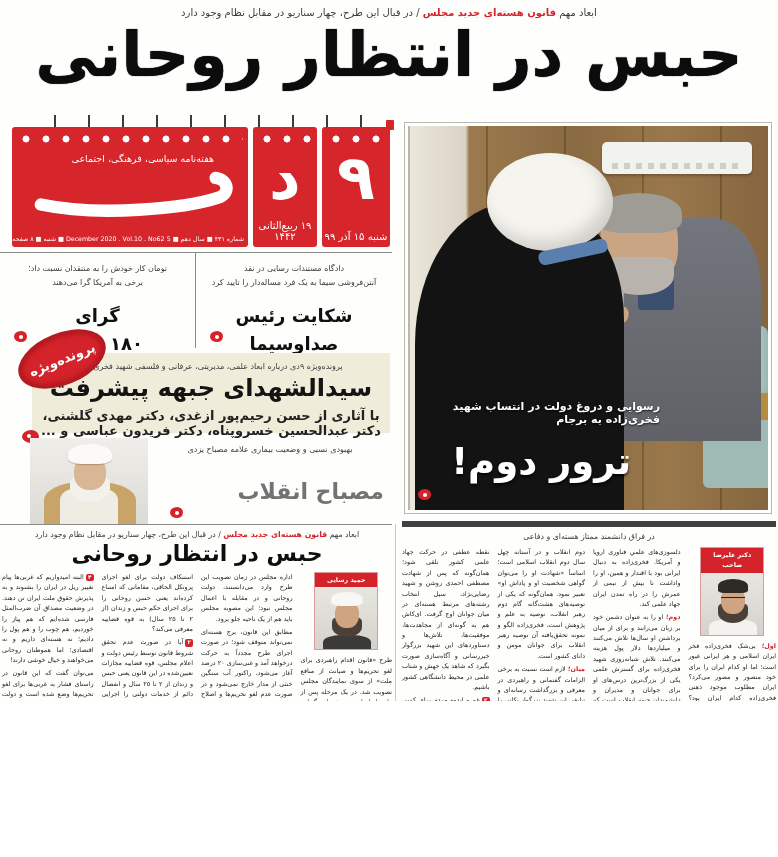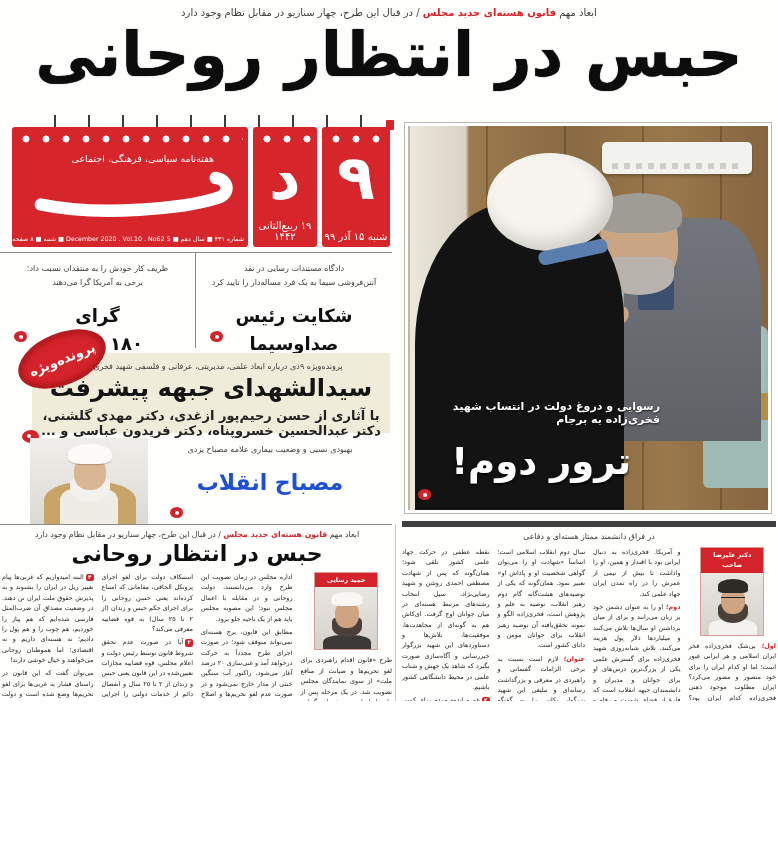--- a/index.html
+++ b/index.html
@@ -73,21 +73,21 @@
   
   .mesbah { position:absolute; left:0; top:437px; width:392px; height:88px; border-bottom:1px solid #8c8c88; }
   .mesbah-photo { position:absolute; left:30px; bottom:0; width:118px; height:86px; background:linear-gradient(180deg,#efeeea,#dcdad4); overflow:hidden; }
   .mes-robe { position:absolute; bottom:-4px; left:14px; width:92px; height:46px; background:#c8a468; border-radius:40% 40% 0 0; }
   .mes-shawl { position:absolute; bottom:-4px; left:30px; width:58px; height:40px; background:#efece4; border-radius:30% 30% 0 0; }
   .mes-face { position:absolute; top:18px; left:44px; width:32px; height:34px; background:#d9b694; border-radius:45%; }
   .mes-beard { position:absolute; top:38px; left:40px; width:40px; height:26px; background:#f3f1ec; border-radius:30% 30% 60% 60%; }
   .mes-turban { position:absolute; top:6px; left:38px; width:44px; height:20px; background:#fbfaf6; border-radius:50% 50% 30% 30%; box-shadow:0 1px 1px rgba(0,0,0,.2); }
   .mes-text { position:absolute; right:8px; left:156px; top:8px; text-align:center; }
   .mes-kicker { font-size:8px; color:#3a3a3a; }
-  .mes-title { font-size:22px; font-weight:bold; color:#1d4ed8; line-height:1.5; margin-top:12px; }
+  .mes-title { font-size:22px; font-weight:bold; color:#737373; line-height:1.5; margin-top:21px;text-align:right; }
   .mesbah .play-icon { position:absolute; left:170px; bottom:6px; }
 
   
   .vdivider { position:absolute; left:395px; top:524px; width:1px; height:316px; background:#c9c9c4; }
   .article { position:absolute; }
   .article .akicker { text-align:center; font-size:7.8px; color:#3c3c3c; }
   .article .akicker .red { color:#d4232a; font-weight:bold; }
   .article .atitle { text-align:center; font-size:22px; font-weight:bold; color:#0e0e0e; margin-top:2px; }
   .article-left { left:2px; top:530px; width:390px; }
   .article-right { right:2px; top:521px; width:374px; border-top:6px solid #404040; padding-top:5px; }
@@ -178,21 +178,21 @@
         <div>آنتن‌فروشی سیما به یک فرد مساله‌دار را تایید کرد</div>
       </div>
       <div class="btitle">
         <div>شکایت رئیس صداوسیما</div>
         <div>از رسایی رد شد</div>
       </div>
       <div class="play-icon"></div>
     </div>
     <div class="brief">
       <div class="intro">
-        <div>ظریف کار خودش را به منتقدان نسبت داد:</div>
+        <div>تومان کار خودش را به منتقدان نسبت داد:</div>
         <div>برخی به آمریکا گرا می‌دهند</div>
       </div>
       <div class="btitle">
         <div>گرای</div>
         <div>۱۸۰ درجه!</div>
       </div>
       <div class="play-icon"></div>
     </div>
   </div>
 
@@ -257,21 +257,21 @@
           <div class="ap-shirt"></div>
           <div class="ap-beard"></div>
           <div class="ap-face"></div>
           <div class="ap-hair"></div>
           <div class="ap-glasses"></div>
         </div>
       </div>
     <p class="bp"><span class="lead-red">اول؛ </span>بی‌شک فخری‌زاده فخر ایران اسلامی و هر ایرانی غیور است؛ اما او کدام ایران را برای خود متصور و مصور می‌کرد؟ ایران مطلوب موجود ذهنی فخری‌زاده کدام ایران بود؟ ایرانی پیشرفته و مقتدر، تمدن‌ساز نوین و باشکوه اسلامی، با ابزار و پشتوانه فناوری و علم و در جایگاه تمدنی رو به استقلال از غرب؛ ایرانی قوی و خودکفا در علوم و فناوری، نه ایرانی ضعیف در انتظار دلسوزی‌های علمیِ فناوری اروپا و آمریکا. فخری‌زاده به دنبال ایرانی بود با اقتدار و همین، او را واداشت تا بیش از نیمی از عمرش را در راه تمدن ایران جهاد علمی کند.</p>
         <p class="bp"><span class="lead-red">دوم؛ </span>او را به عنوان دشمن خود بر زبان می‌رانند و برای از میان برداشتن او سال‌ها تلاش می‌کنند و میلیاردها دلار پول هزینه می‌کنند. تلاش شبانه‌روزی شهید فخری‌زاده برای گسترش علمی یکی از بزرگ‌ترین درس‌های او برای جوانان و مدیران و دانشمندان جبهه انقلاب است که فارغ از فضای شهرت و رفاه و گعده‌های رسانه‌ای به تعارف، بی‌صدا چون «موتور روشن و چراغ خاموش» بدون هیاهو و با طمأنینه کار خود را پیش می‌برد.</p>
         <p class="bp"><span class="lead-red">سوم؛ </span>این شهید عزیز، اولین شهید جبهه علمی کشور در گام دوم انقلاب و در آستانه چهل سال دوم انقلاب اسلامی است؛ اساساً «شهادت او را می‌توان گواهی شخصیت او و پاداش او» تعبیر نمود. همان‌گونه که یکی از توصیه‌های هشت‌گانه گام دوم رهبر انقلاب، توصیه به علم و پژوهش است، فخری‌زاده الگو و نمونه تحقق‌یافته آن توصیه رهبر انقلاب برای جوانان مومن و دانای کشور است.</p>
-        <p class="bp"><span class="lead-red">عنوان؛ </span>لازم است نسبت به برخی الزامات گفتمانی و راهبردی در معرفی و بزرگداشت رسانه‌ای و تبلیغی این شهید بزرگوار نکاتی را به گفتگو بنشینیم:</p>
+        <p class="bp"><span class="lead-red">میان؛ </span>لازم است نسبت به برخی الزامات گفتمانی و راهبردی در معرفی و بزرگداشت رسانه‌ای و تبلیغی این شهید بزرگوار نکاتی را به گفتگو بنشینیم:</p>
         <p class="bp"><span class="qmark">۱</span>بی‌تردید او را می‌توان «سیدالشهدای جبهه پیشرفت علمی کشور» لقب داد. حاج قاسم سلیمانیِ پیشرفت هسته‌ای و عرصه جهاد علمی، شهید فخری‌زاده بود. شهادت او باید نقطه عطفی در حرکت جهاد علمی کشور تلقی شود؛ همان‌گونه که پس از شهادت مصطفی احمدی روشن و شهید رضایی‌نژاد، سیل انتخاب رشته‌های مرتبط هسته‌ای در میان جوانان اوج گرفت. ای‌کاش هم به گونه‌ای از مجاهدت‌ها، موفقیت‌ها، تلاش‌ها و دستاوردهای این شهید بزرگوار خبررسانی و آگاه‌سازی صورت بگیرد که شاهد یک جهش و شتاب علمی در محیط دانشگاهی کشور باشیم.</p>
         <p class="bp"><span class="qmark">۲</span>غم و اندوه مردم برای کسی که تا قبل از روز حمله عظیم از حامیان او را ندیده بودند، حاکی از عمق نفوذ معنوی این شهید در قلب ملت ایران است و نشان داد که خون شهید فخری‌زاده، بی‌نظیر در جبهه علمی کشور خواهد بود.</p>
       </div>
   </div>
 
   <div class="footer-next">بهبودی نسبی و وضعیت بیماری علامه مصباح یزدی</div>
 
 </div>
 
 </body></html>

